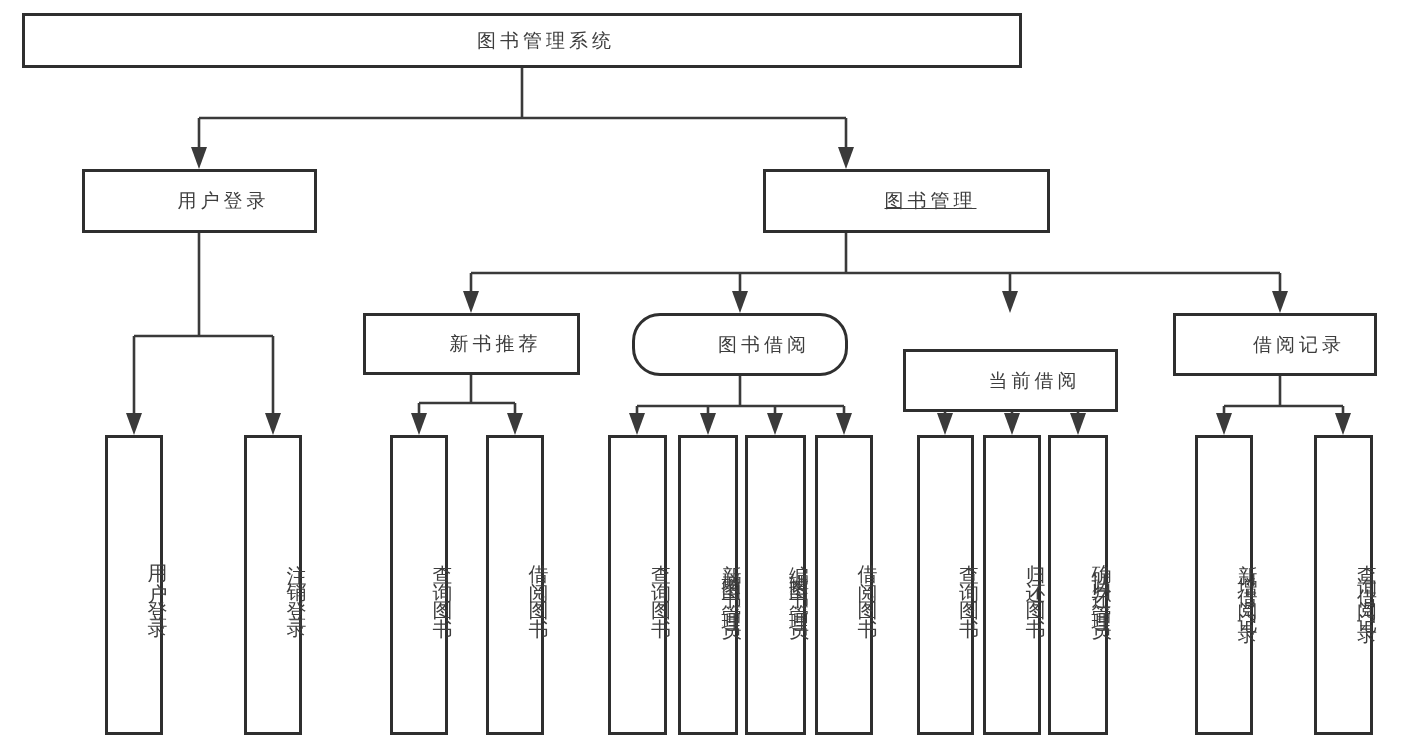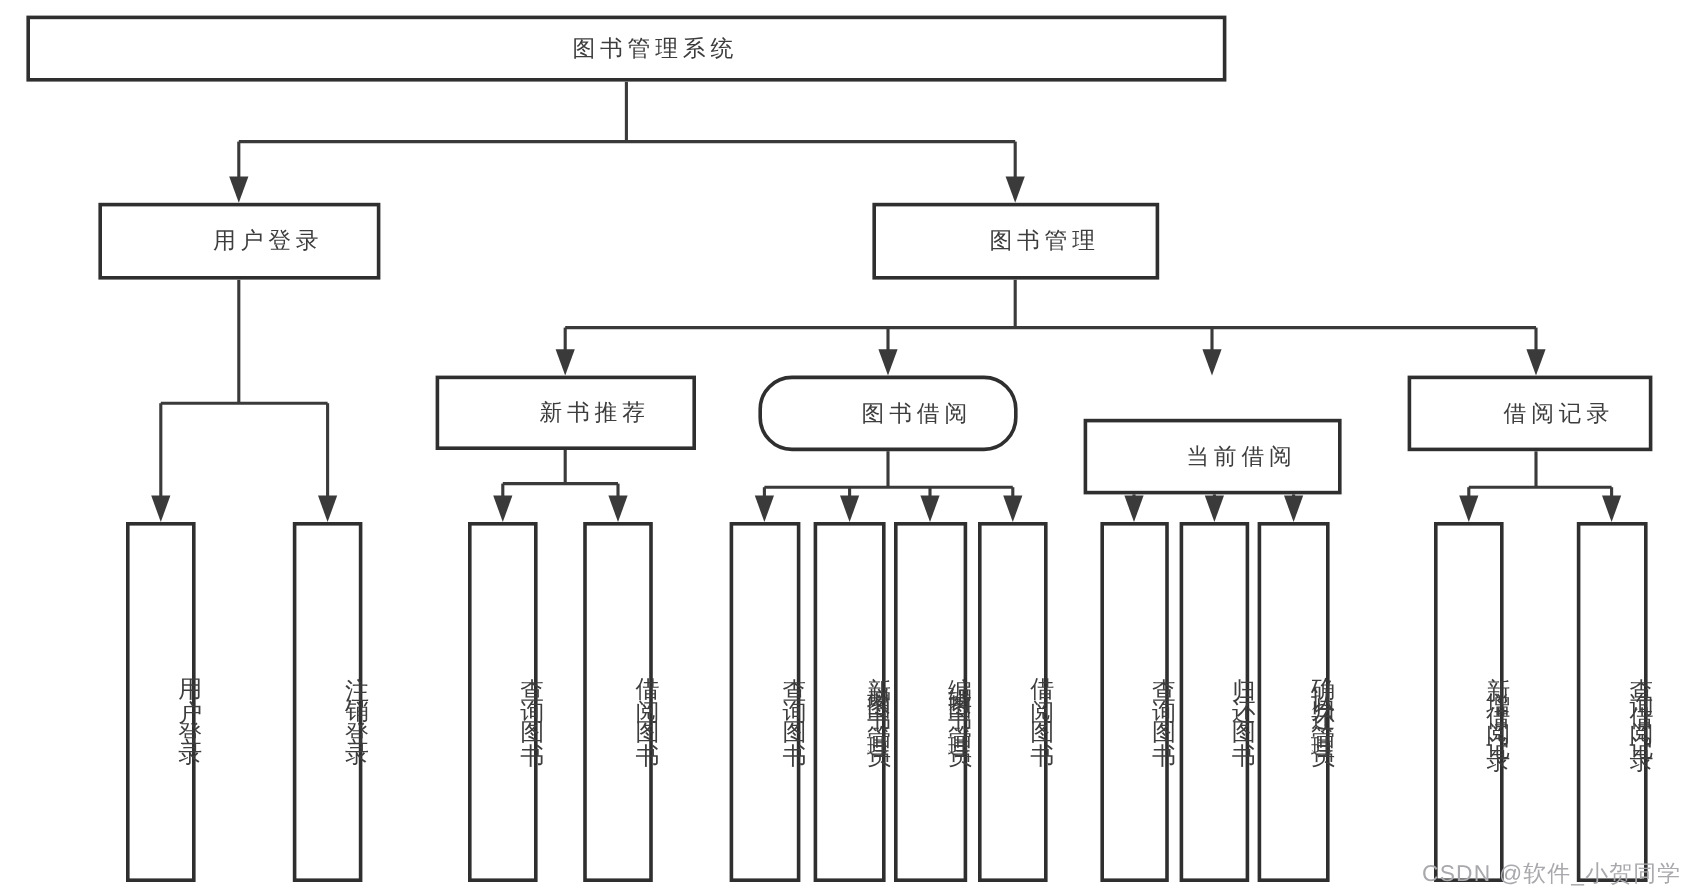--- a/index.html
+++ b/index.html
@@ -112,21 +112,21 @@
       <polygon points="1335,413 1351,413 1343,435"></polygon>
   </svg>
 
   <div class="node hnode" style="left:22px;top:13px;width:1000px;height:55px;">
     <span>图书管理系统</span>
   </div>
 
   <div class="node hnode" style="left:82px;top:169px;width:235px;height:64px;">
     <span>用户登录</span>
   </div>
-  <div class="node hnode" style="left:727px;top:169px;width:239px;height:64px;">
+  <div class="node hnode" style="left:763px;top:169px;width:287px;height:64px;text-decoration:underline;">
     <span>图书管理</span>
   </div>
 
   <div class="node hnode" style="left:363px;top:313px;width:217px;height:62px;">
     <span>新书推荐</span>
   </div>
   <div class="node hnode" style="left:632px;top:313px;width:216px;height:63px;border-radius:28px;">
     <span>图书借阅</span>
   </div>
   <div class="node hnode" style="left:903px;top:313px;width:215px;height:63px;margin-top:36px;">
@@ -173,14 +173,13 @@
     <span class="vlabel ls9">确认归还（管理员）</span>
   </div>
 
   <div class="node vnode" style="left:1195px;top:435px;width:58px;height:300px;">
     <span class="vlabel ls6">新增借阅记录</span>
   </div>
   <div class="node vnode" style="left:1314px;top:435px;width:59px;height:300px;">
     <span class="vlabel ls6">查询借阅记录</span>
   </div>
 
-  <div id="watermark">CSDN @软件_小贺同学</div>
 </div>
 
 </body></html>

